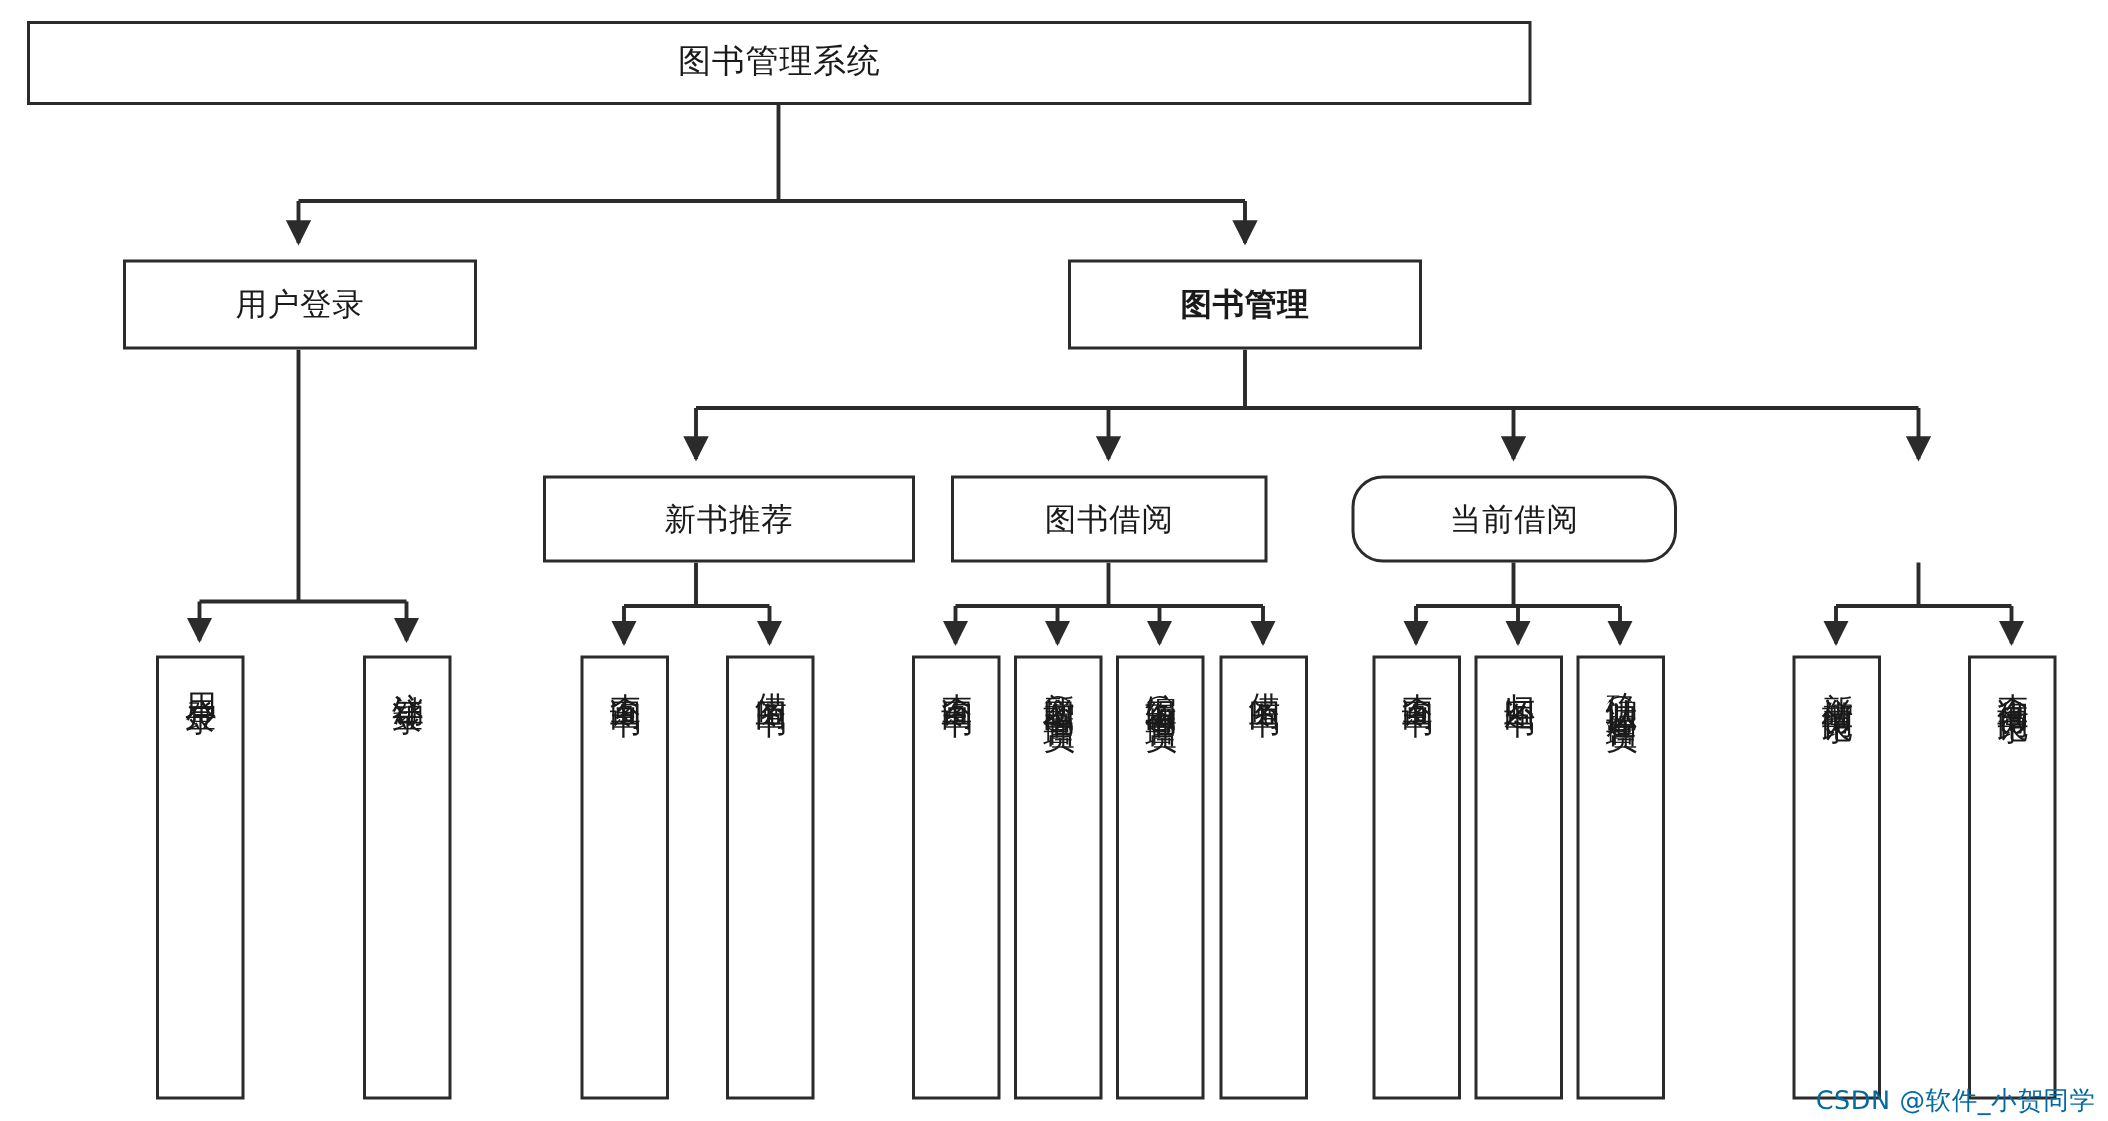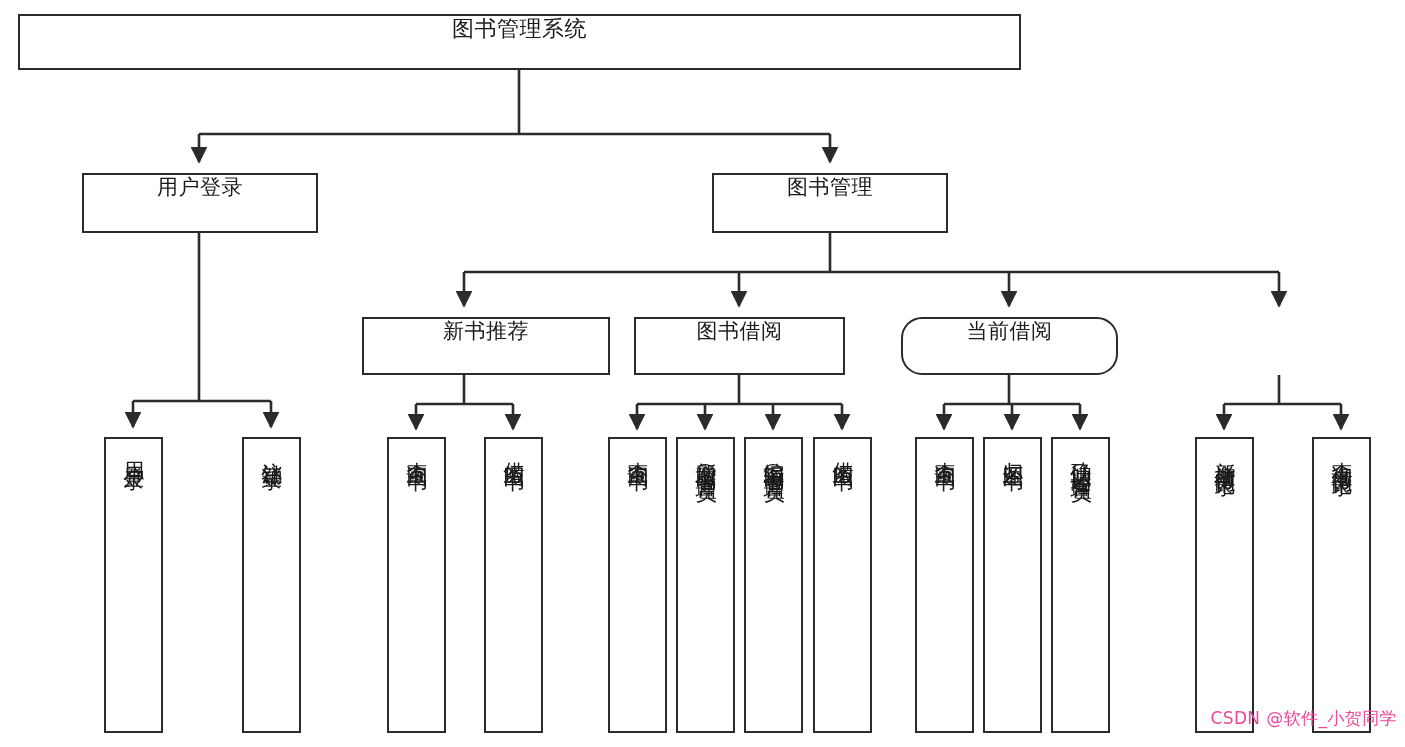--- a/index.html
+++ b/index.html
@@ -25,20 +25,21 @@
     width: 1405px;
     height: 747px;
     pointer-events: none;
   }
   .node {
     position: absolute;
     box-sizing: border-box;
     background: #ffffff;
     border: 2.5px solid #2b2b2b;
     display: flex;
+    align-items: center;
     justify-content: center;
     color: #1a1a1a;
   }
   .node .label {
     display: block;
     text-align: center;
     line-height: 1.18;
     letter-spacing: 0.5px;
   }
   
@@ -59,23 +60,23 @@
     font-size: 21px;
     line-height: 1.28;
     letter-spacing: 3px;
     white-space: nowrap;
     max-height: 272px;
   }
   .node.vert.tall .label { max-height: 286px; }
   #watermark {
     position: absolute;
     right: 8px;
-    bottom: 17px;
+    bottom: 2px;
     font-size: 17px;
-    color: #ec4899;
+    color: #0369a1;
     white-space: nowrap;
     letter-spacing: 0.4px;
   }
 </style>
 </head>
 <body>
 
 <div id="canvas">
 
   <svg id="edges" viewBox="0 0 1405 747" xmlns="http://www.w3.org/2000/svg">
@@ -129,21 +130,21 @@
   </svg>
 
   <div class="node horiz root" style="left:18px; top:14px; width:1003px; height:56px;">
     <span class="label">图书管理系统</span>
   </div>
 
   <div class="node horiz" style="left:82px; top:173px; width:236px; height:60px;">
     <span class="label">用户登录</span>
   </div>
 
-  <div class="node horiz" style="left:712px; top:173px; width:236px; height:60px;">
+  <div class="node horiz" style="left:712px; top:173px; width:236px; height:60px;font-weight:bold;">
     <span class="label">图书管理</span>
   </div>
 
   <div class="node horiz" style="left:362px; top:317px; width:248px; height:58px;">
     <span class="label">新书推荐</span>
   </div>
 
   <div class="node horiz" style="left:634px; top:317px; width:211px; height:58px;">
     <span class="label">图书借阅</span>
   </div>

